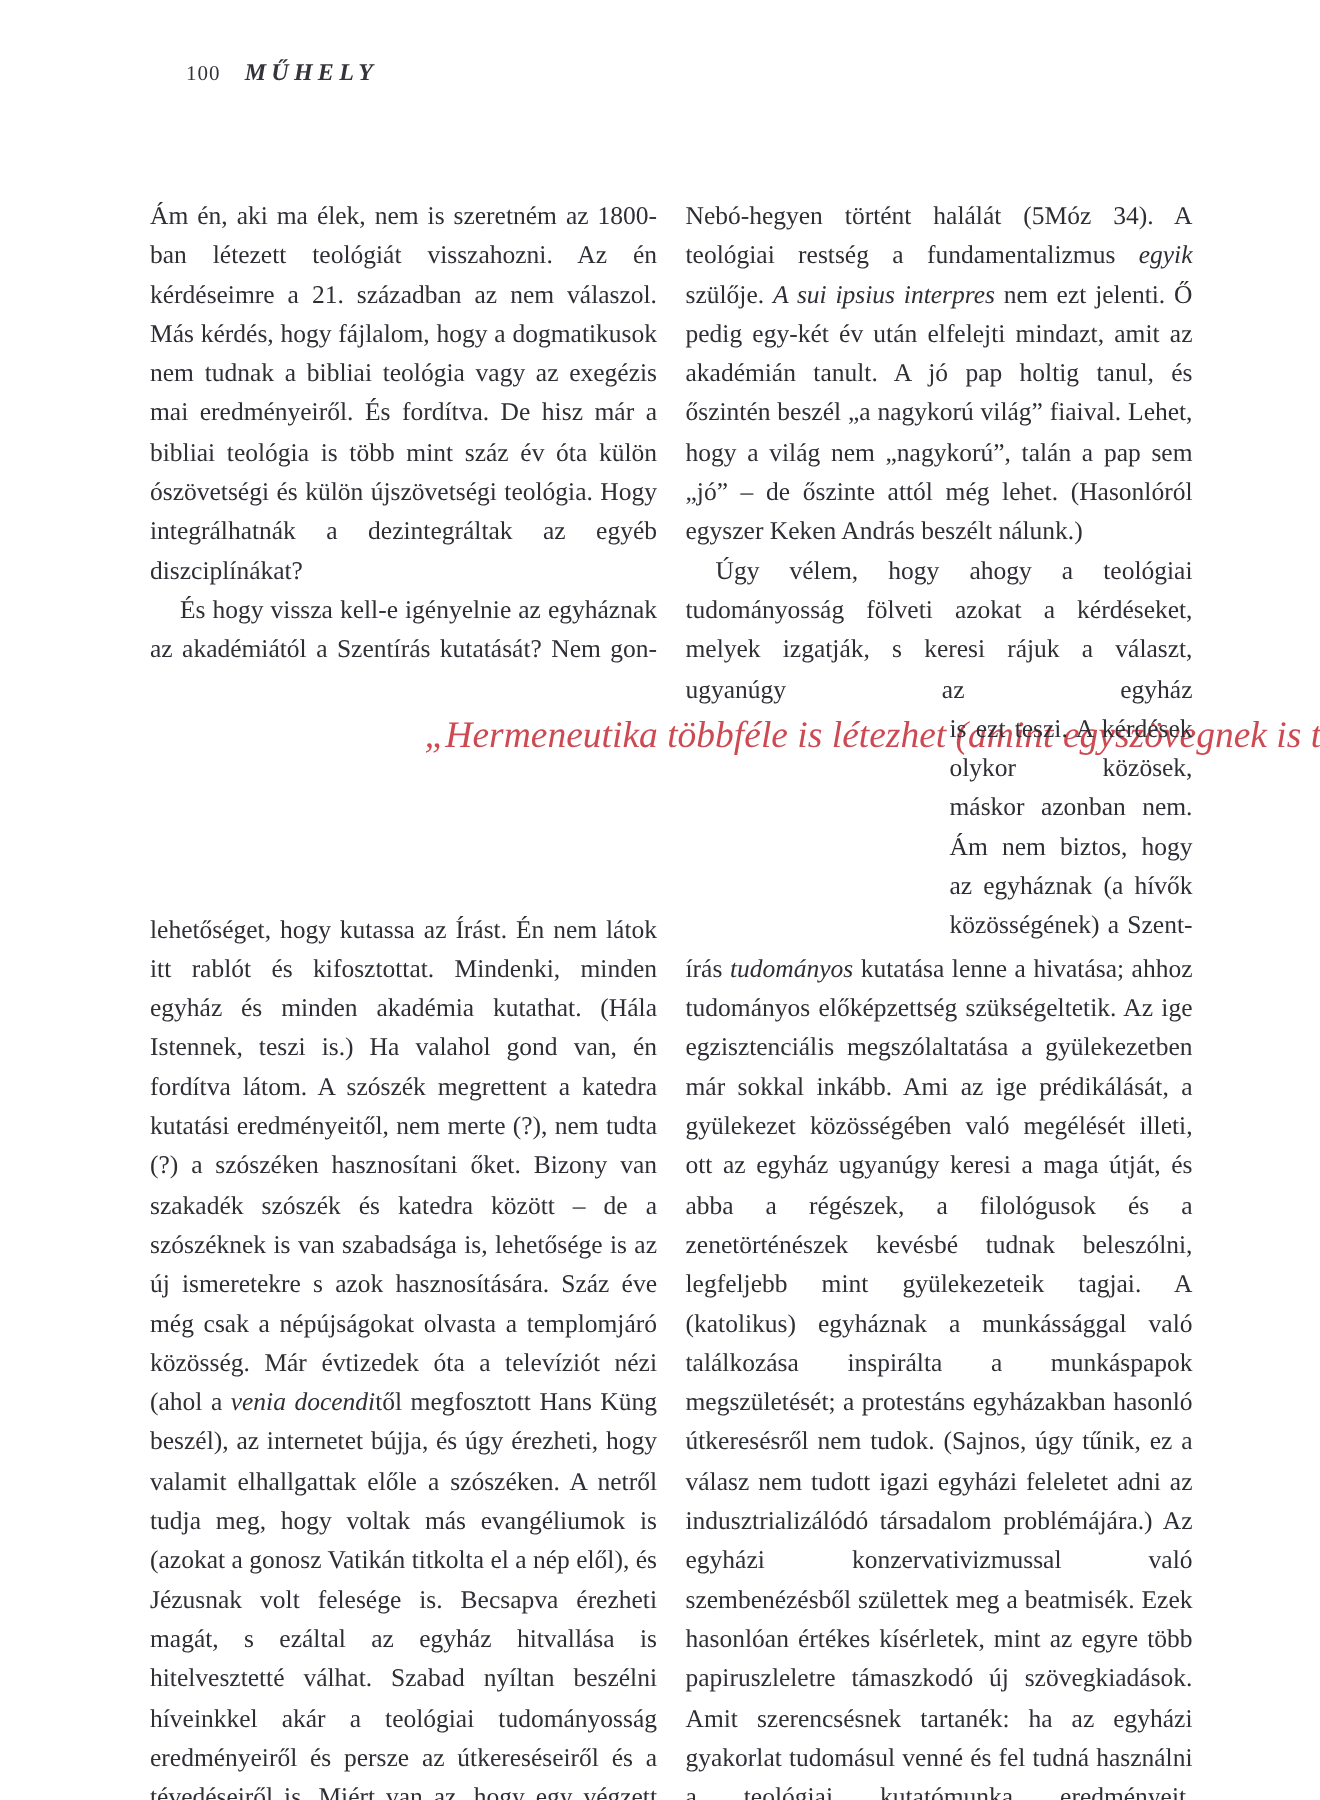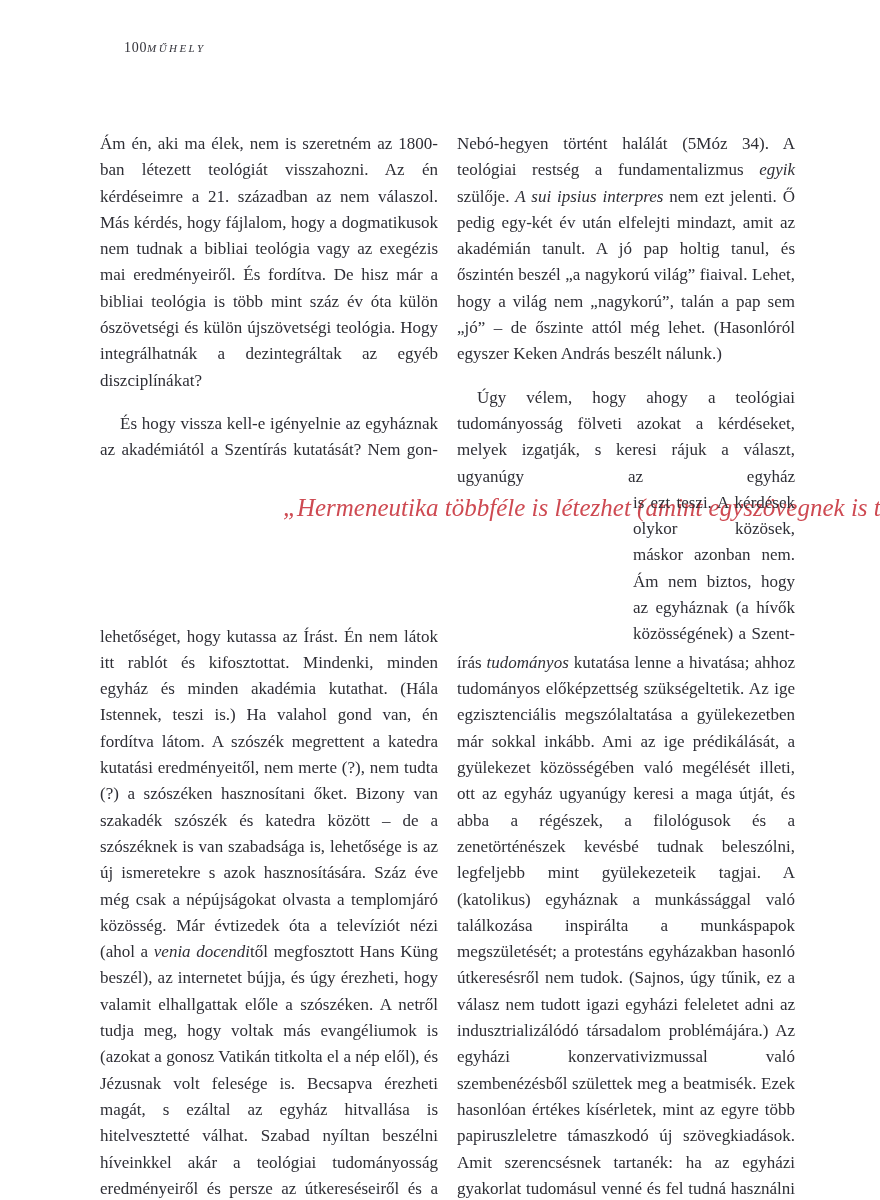--- a/index.html
+++ b/index.html
@@ -11,33 +11,33 @@
     color:#2e2e35;
     overflow:hidden;
   }
   .page-header{
     position:absolute;left:100px;top:40px;
     font-size:14px;letter-spacing:0.08em;
     color:#33333a;
   }
   .page-header .pageno{letter-spacing:0.05em;margin-left:24px;}
   .page-header .section{
-    font-style:italic;font-weight:normal;
-    letter-spacing:0.22em;font-size:11px;
+    font-style:italic;font-weight:bold;
+    letter-spacing:0.22em;margin-left:16px;font-size:16px;
   }
   .col{
     position:absolute;top:131px;width:338px;
     font-size:17px;line-height:26.3px;
     text-align:justify;
     hyphens:none;
   }
   .col-left{left:100px;}
   .col-right{left:457px;}
   .para{margin:0;padding:0;}
-  .indent{text-indent:20px;margin-top:17px;}
+  .indent{text-indent:20px;}
   .cont{text-align-last:justify;}
   .narrow-band{position:relative;min-height:160px;}
   .narrow{width:172px;}
   .narrow-right{width:162px;margin-left:auto;}
   .pull-quote{
     position:absolute;left:183px;top:30px;width:352px;
     display:flex;flex-direction:row;align-items:center;
     font-style:italic;font-size:25px;line-height:27px;
     text-align:center;
   }

